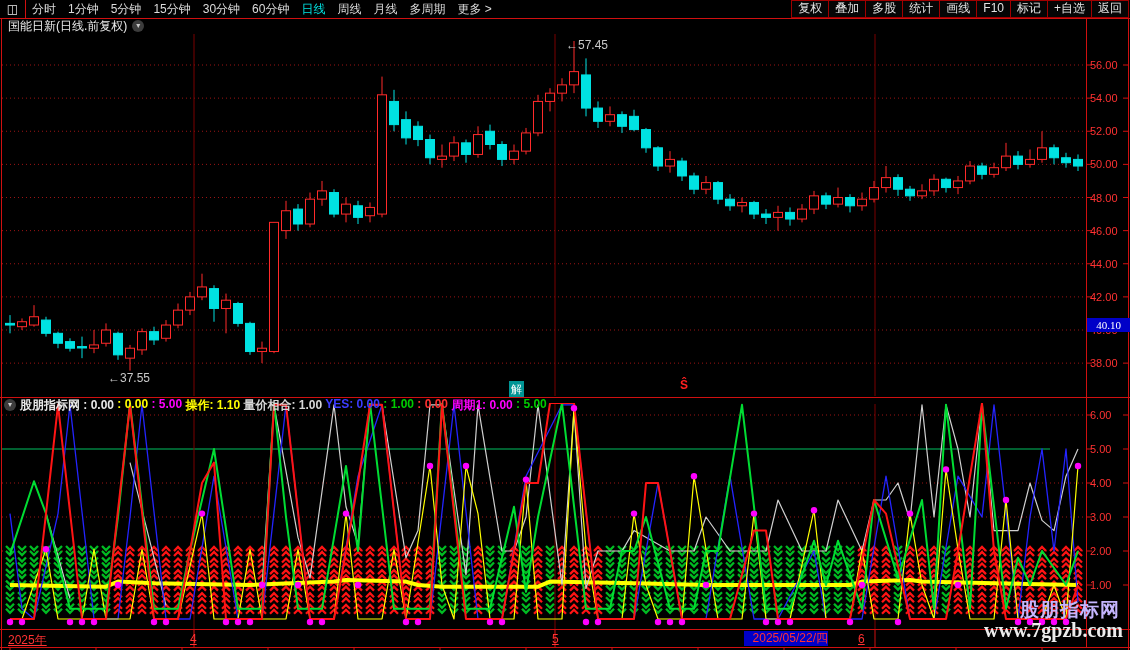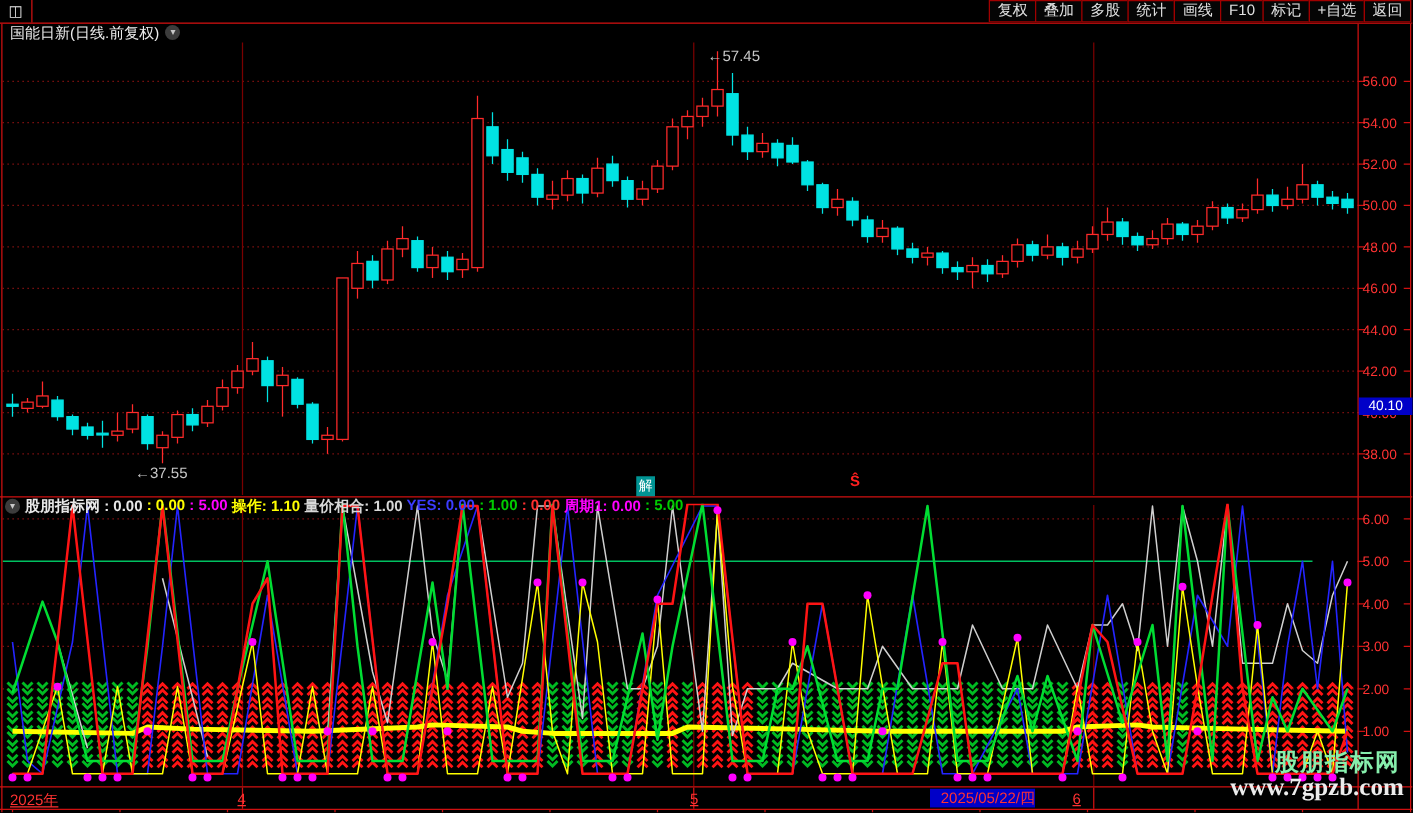--- a/index.html
+++ b/index.html
@@ -26,27 +26,27 @@
   .ind-header{left:4px;top:398px;height:14px;display:flex;align-items:center;
               font-size:12px;font-weight:bold;white-space:pre;}
   .ind-header .chev-circle{margin-right:4px;font-weight:normal;}
   
   .ann{position:absolute;color:#c8c8c8;font-size:12px;z-index:3;}
   .badge-jie{position:absolute;left:509px;top:381px;width:15px;height:16px;background:#009494;
              color:#fff;font-size:11px;line-height:16px;text-align:center;z-index:3;}
   .sell-mark{position:absolute;left:680px;top:378px;color:#ff2020;font-size:12px;
              font-weight:bold;z-index:3;}
   .axis-hl{position:absolute;left:1087px;top:318px;width:43px;height:14px;background:#0000c8;
-           color:#fff;font-size:11px;line-height:14px;text-align:center;z-index:3;}
+           color:#fff;font-size:11px;line-height:14px;text-align:center;z-index:3;font-family:Liberation Serif, serif;}
   
   .date-label{position:absolute;top:632px;color:#ff3232;font-size:12px;z-index:3;white-space:nowrap;text-decoration:underline;}
   .date-hl{position:absolute;left:744px;top:631px;width:84px;height:15px;background:#0000c8;
            color:#ff3232;font-size:12px;line-height:15px;text-align:right;z-index:4;white-space:nowrap;}
   
-  .wm1{position:absolute;top:597px;right:10px;color:#86efac;font-size:19px;font-weight:bold;
+  .wm1{position:absolute;top:597px;right:10px;color:#c4b5fd;font-size:19px;font-weight:bold;
        letter-spacing:1px;z-index:5;}
   .wm2{position:absolute;top:619px;right:7px;color:#ececec;font-size:20px;font-weight:bold;z-index:5;font-family:Liberation Serif, serif;}
 </style>
 </head>
 <body>
 
 <svg id="plot" width="1130" height="650" viewBox="0 0 1130 650">
     <defs>
       <clipPath id="cpM">
         <rect x="2" y="30" width="1084" height="366"></rect>
@@ -1471,20 +1471,33 @@
     <line x1="784" y1="648" x2="784" y2="650" stroke="#d01010"></line>
     <line x1="870" y1="648" x2="870" y2="650" stroke="#d01010"></line>
     <line x1="956" y1="648" x2="956" y2="650" stroke="#d01010"></line>
     <line x1="1042" y1="648" x2="1042" y2="650" stroke="#d01010"></line>
   </svg>
 
 <div class="ovl toolbar">
   <div class="tb-iconbox">
     <span>◫</span>
   </div>
+  <div id="tb-left" style="display:flex">
+      <span class="tb-item">分时</span>
+      <span class="tb-item">1分钟</span>
+      <span class="tb-item">5分钟</span>
+      <span class="tb-item">15分钟</span>
+      <span class="tb-item">30分钟</span>
+      <span class="tb-item">60分钟</span>
+      <span class="tb-item active">日线</span>
+      <span class="tb-item">周线</span>
+      <span class="tb-item">月线</span>
+      <span class="tb-item">多周期</span>
+      <span class="tb-item">更多 &gt;</span>
+    </div>
   <div id="tb-right" class="tb-right">
       <div class="tb-btn">复权</div>
       <div class="tb-btn">叠加</div>
       <div class="tb-btn">多股</div>
       <div class="tb-btn">统计</div>
       <div class="tb-btn">画线</div>
       <div class="tb-btn">F10</div>
       <div class="tb-btn">标记</div>
       <div class="tb-btn">+自选</div>
       <div class="tb-btn">返回</div>

